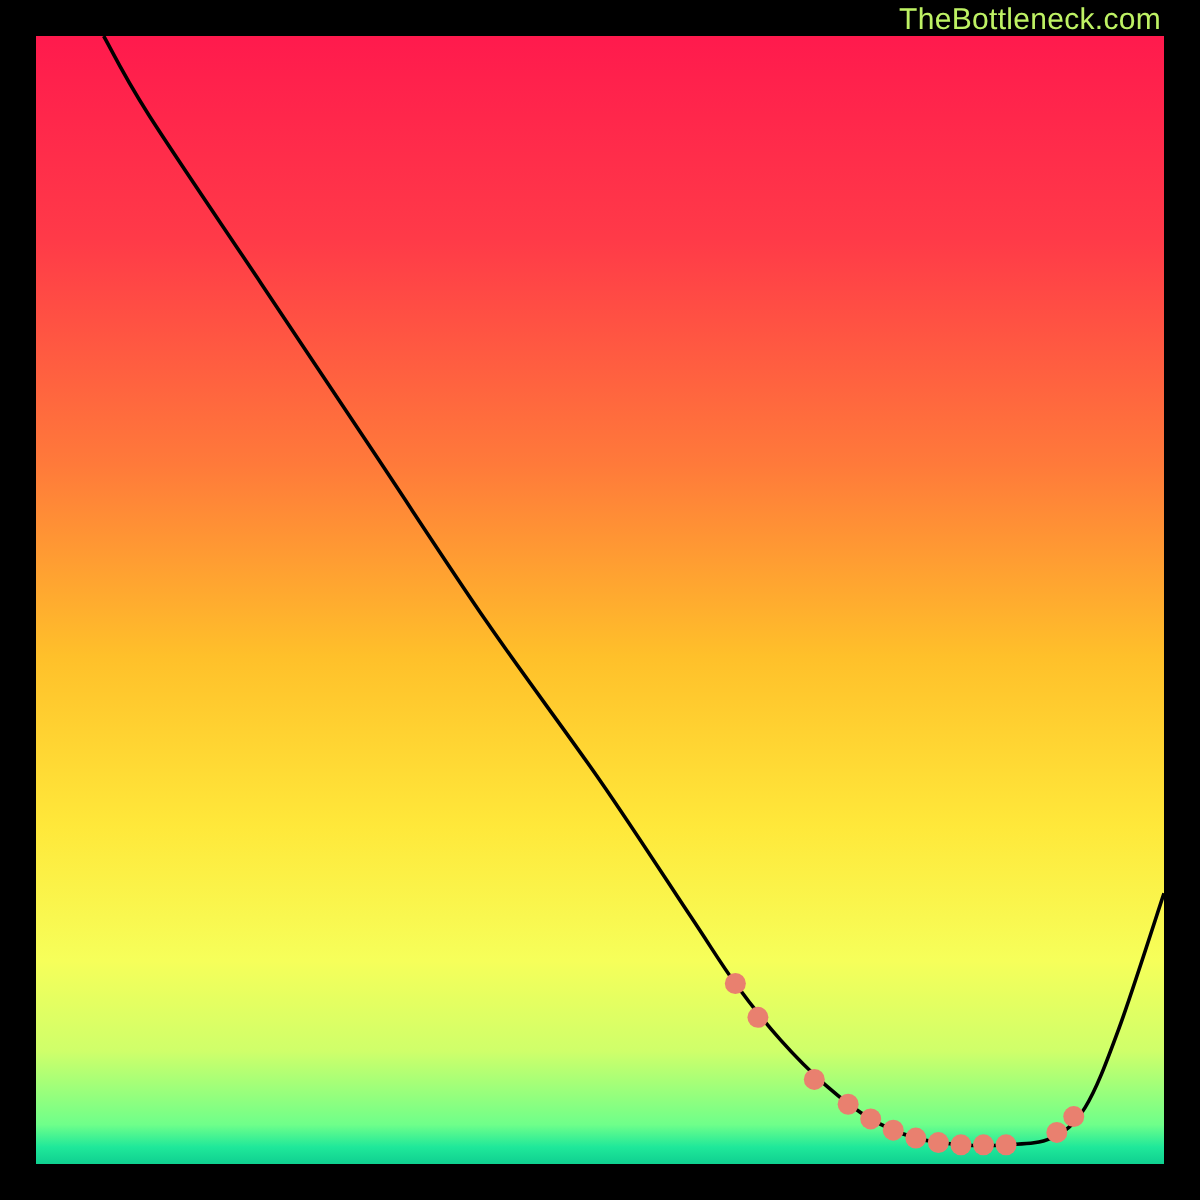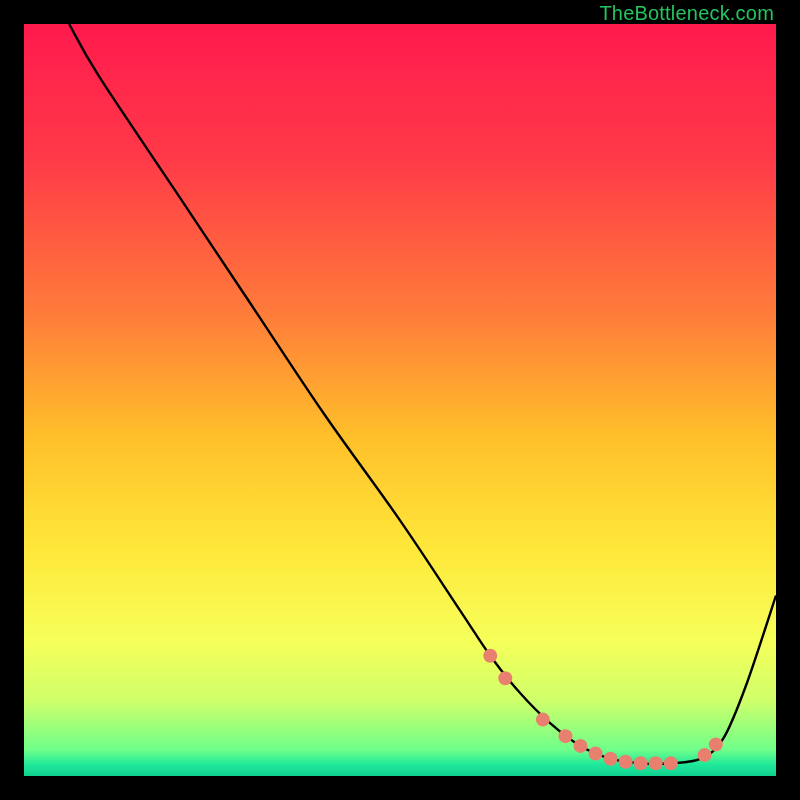--- a/index.html
+++ b/index.html
@@ -23,21 +23,21 @@
     position: absolute;
     left: 0;
     top: 0;
     width: 752px;
     height: 752px;
   }
   .watermark {
     position: absolute;
     top: 2px;
     right: 26px;
-    color: #22c55e;
+    color: #bef264;
     font-size: 20px;
     font-weight: 500;
     letter-spacing: 0.2px;
   }
   svg { display: block; }
 </style>
 </head>
 <body>
 
 <div class="watermark">TheBottleneck.com</div>

